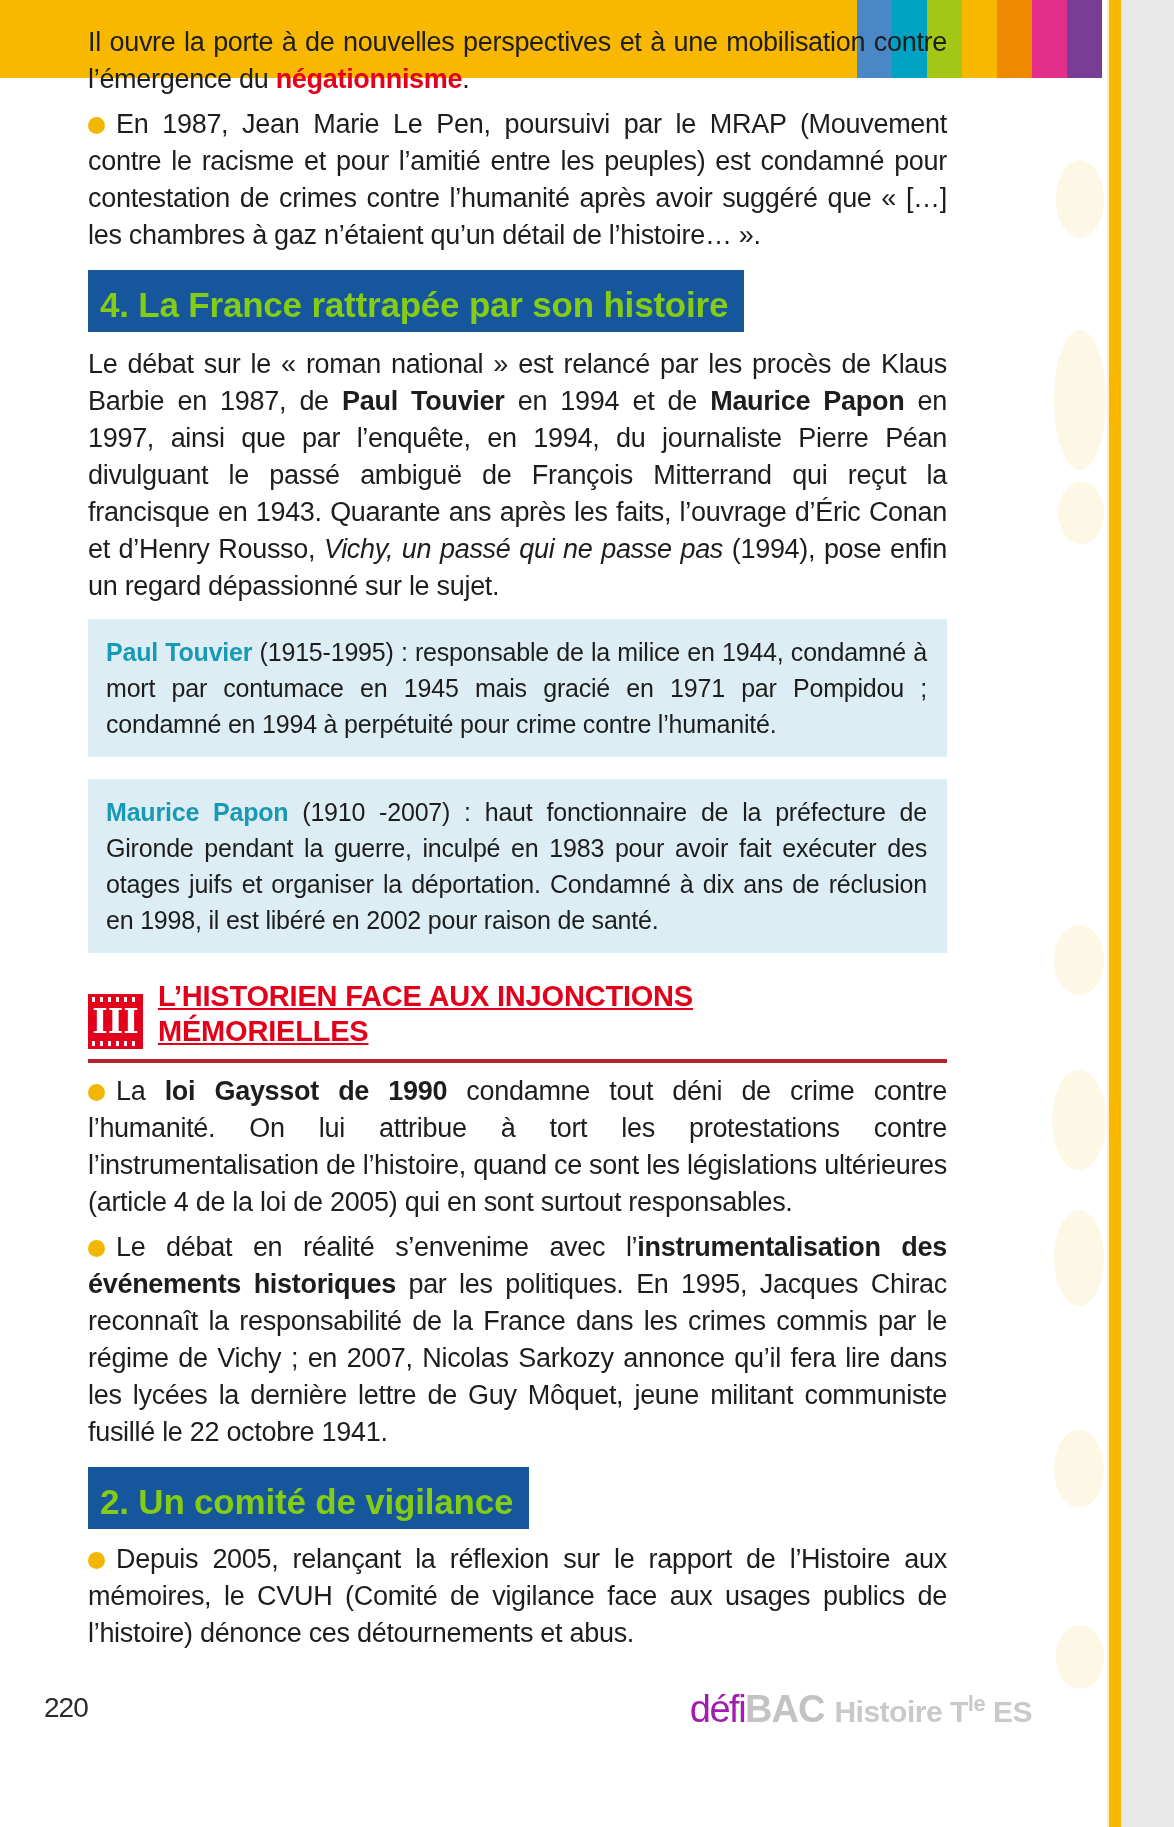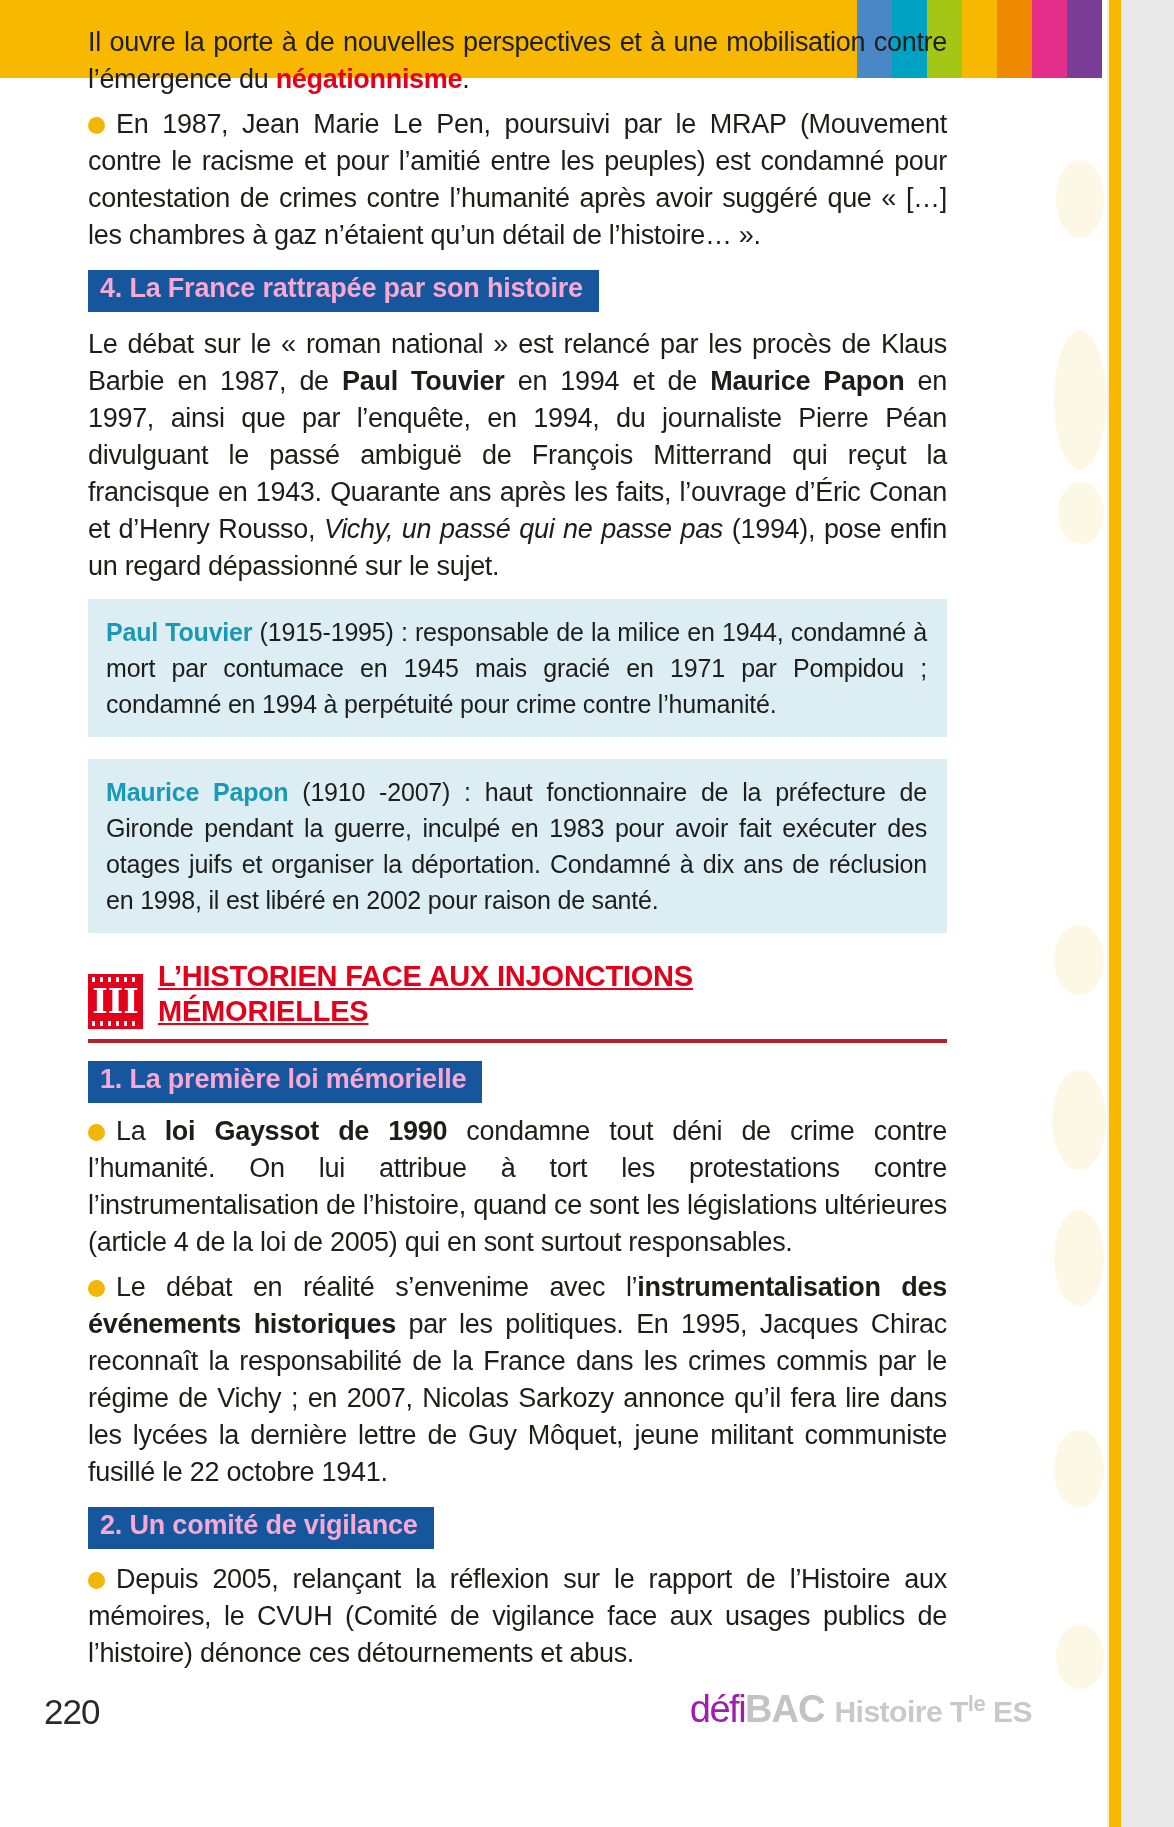--- a/index.html
+++ b/index.html
@@ -24,22 +24,22 @@
   
   .content{position:relative;padding:24px 174px 0 88px;}
   .para{font-size:27px;line-height:37px;text-align:justify;letter-spacing:-0.3px;margin:0;}
   .b{font-weight:bold;}
   .it{font-style:italic;}
   .red-b{color:#e2001a;font-weight:bold;}
   .dot{display:inline-block;width:17px;height:17px;border-radius:50%;background:#f2b705;
        margin-right:11px;position:relative;top:1px;}
   .mt8{margin-top:8px;}  .mt10{margin-top:10px;} .mt12{margin-top:12px;} .mt14{margin-top:14px;}
   
-  .h-blue{display:inline-block;background:#15569d;color:#f9a8d4;font-weight:bold;font-size:27px;
-          line-height:1;padding:5px 16px 10px 12px;letter-spacing:-0.2px;}
+  .h-blue{display:inline-block;background:#15569d;color:#84cc16;font-weight:bold;font-size:35px;
+          line-height:1;padding:17px 16px 10px 12px;letter-spacing:-0.2px;}
   .h4-wrap{margin-top:16px;}
   .h1-wrap{margin-top:18px;}
   .h2-wrap{margin-top:16px;}
   
   .info-box{background:#ddedf4;padding:15px 20px 15px 18px;font-size:25px;line-height:36px;
             text-align:justify;letter-spacing:-0.2px;}
   .box-touvier{margin-top:14px;}
   .box-papon{margin-top:22px;}
   .box-name{color:#1899b4;font-weight:bold;}
   
@@ -47,21 +47,21 @@
   .badge{position:relative;flex:0 0 55px;width:55px;height:55px;background:#e2001a;color:#ffffff;
          font-family:"DejaVu Serif",serif;font-weight:bold;font-size:33px;
          display:flex;align-items:center;justify-content:center;margin-top:4px;}
   .badge::before,.badge::after{content:"";position:absolute;left:4px;right:4px;height:5px;
          background-image:repeating-linear-gradient(90deg,rgba(255,255,255,.95) 0 3px,transparent 3px 8px);}
   .badge::before{top:3px;}
   .badge::after{bottom:3px;}
   .section-title{margin-left:15px;color:#e2001a;font-weight:bold;font-size:29px;line-height:35px;letter-spacing:-0.2px;text-decoration:underline;}
   .red-rule{height:4px;background:#b5212f;margin-top:10px;}
   
-  .page-number{position:absolute;left:44px;top:1692px;font-size:35px;letter-spacing:-1px;color:#2a2a2a;}
+  .page-number{position:absolute;left:44px;top:1692px;font-size:28px;letter-spacing:-1px;color:#2a2a2a;}
   .brand{position:absolute;top:1688px;right:89px;white-space:nowrap;}
   .brand-defi{font-size:38px;font-weight:400;color:#a21caf;letter-spacing:-1.5px;}
   .brand-bac{font-size:38px;font-weight:bold;color:#c3c3c5;letter-spacing:-1px;}
   .brand-subject{font-size:30px;font-weight:bold;color:#c9c9cb;margin-left:10px;letter-spacing:-0.5px;}
   .brand-subject sup{font-size:22px;}
 </style>
 </head>
 <body>
 
 <div class="page">
@@ -110,23 +110,20 @@
       <div class="badge">
           <span>III</span>
         </div>
       <div class="section-title">
         <div>L’HISTORIEN FACE AUX INJONCTIONS</div>
         <div>MÉMORIELLES</div>
       </div>
     </div>
     <div class="red-rule"></div>
 
-    <div class="h1-wrap">
-      <span class="h-blue">1. La première loi mémorielle</span>
-    </div>
 
     <p class="para mt10"><span class="dot"></span><span>La </span><span class="b">loi Gayssot de 1990</span><span> condamne tout déni de crime contre l’humanité. On lui attribue à tort les protestations contre l’instrumentalisation de l’histoire, quand ce sont les législations ultérieures (article 4 de la loi de 2005) qui en sont surtout responsables.</span></p>
 
     <p class="para mt8"><span class="dot"></span><span>Le débat en réalité s’envenime avec l’</span><span class="b">instrumentalisation des événements historiques</span><span> par les politiques. En 1995, Jacques Chirac reconnaît la responsabilité de la France dans les crimes commis par le régime de Vichy ; en 2007, Nicolas Sarkozy annonce qu’il fera lire dans les lycées la dernière lettre de Guy Môquet, jeune militant communiste fusillé le 22 octobre 1941.</span></p>
 
     <div class="h2-wrap">
       <span class="h-blue">2. Un comité de vigilance</span>
     </div>
 
     <p class="para mt12"><span class="dot"></span><span>Depuis 2005, relançant la réflexion sur le rapport de l’Histoire aux mémoires, le CVUH (Comité de vigilance face aux usages publics de l’histoire) dénonce ces détournements et abus.</span></p>

